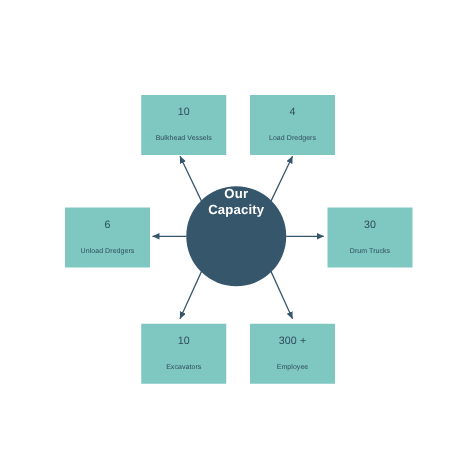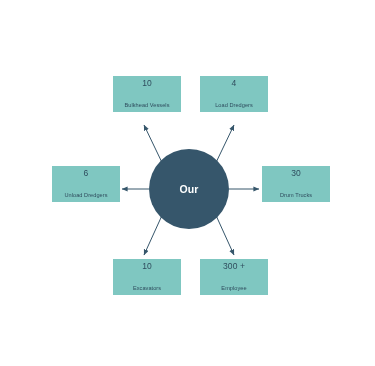--- a/index.html
+++ b/index.html
@@ -21,21 +21,21 @@
     position: absolute;
     left: 0;
     top: 0;
     width: 375px;
     height: 366px;
     pointer-events: none;
   }
   .node-box {
     position: absolute;
     width: 68px;
-    height: 36px;
+    height: 48px;
     background: #7fc7c1;
     display: flex;
     flex-direction: column;
     align-items: center;
     justify-content: center;
     box-sizing: border-box;
     z-index: 3;
     gap: 12px;
   }
   .node-value {
@@ -57,21 +57,21 @@
   }
   #hub {
     position: absolute;
     width: 80px;
     height: 80px;
     border-radius: 50%;
     background: #36566b;
     display: flex;
     flex-direction: column;
     align-items: center;
-    justify-content: center;
+    justify-content: flex-start;
     z-index: 4;
   }
   .hub-line {
     color: #ffffff;
     font-size: 10.5px;
     font-weight: bold;
     line-height: 1.22;
     letter-spacing: 0.15px;
   }
   
@@ -103,20 +103,21 @@
 
     <line x1="229" y1="189" x2="259" y2="189" stroke="#36566b" stroke-width="1" marker-end="url(#ah)"></line>
 
     <line x1="161.5" y1="216.5" x2="144" y2="255" stroke="#36566b" stroke-width="1" marker-end="url(#ah)"></line>
 
     <line x1="216.5" y1="216.5" x2="234" y2="255" stroke="#36566b" stroke-width="1" marker-end="url(#ah)"></line>
   </svg>
 
   <div id="hub">
     <span class="hub-line">Our</span>
+    <span class="hub-line">Capacity</span>
   </div>
 
   <div class="node-box" id="box-top-left">
     <span class="node-value">10</span>
     <span class="node-label">Bulkhead Vessels</span>
   </div>
 
   <div class="node-box" id="box-top-right">
     <span class="node-value">4</span>
     <span class="node-label">Load Dredgers</span>

